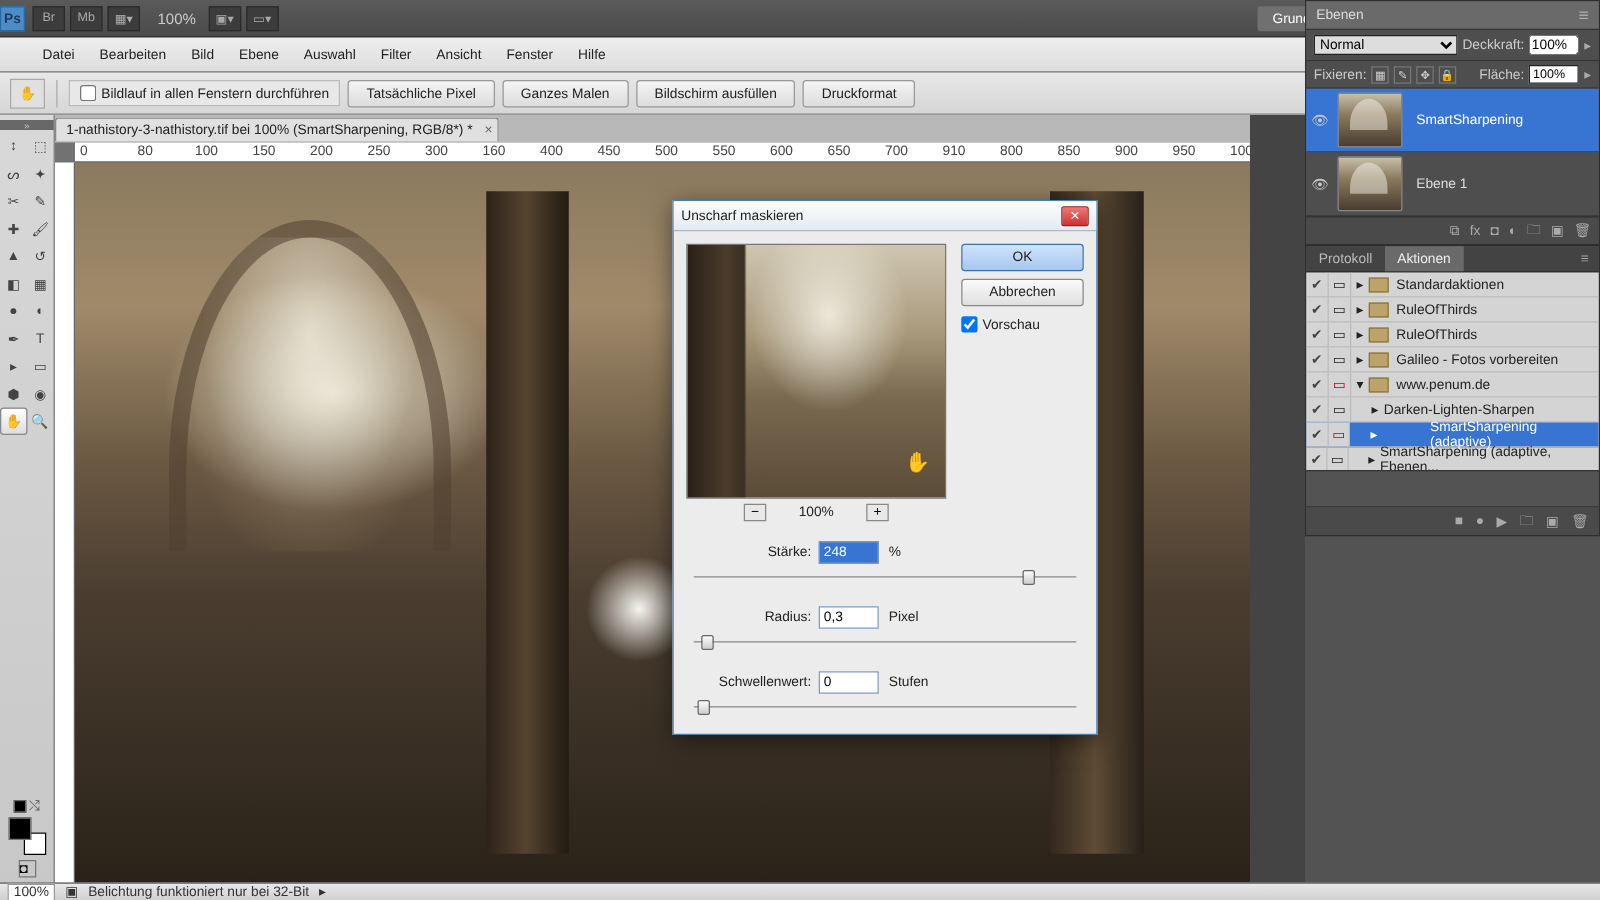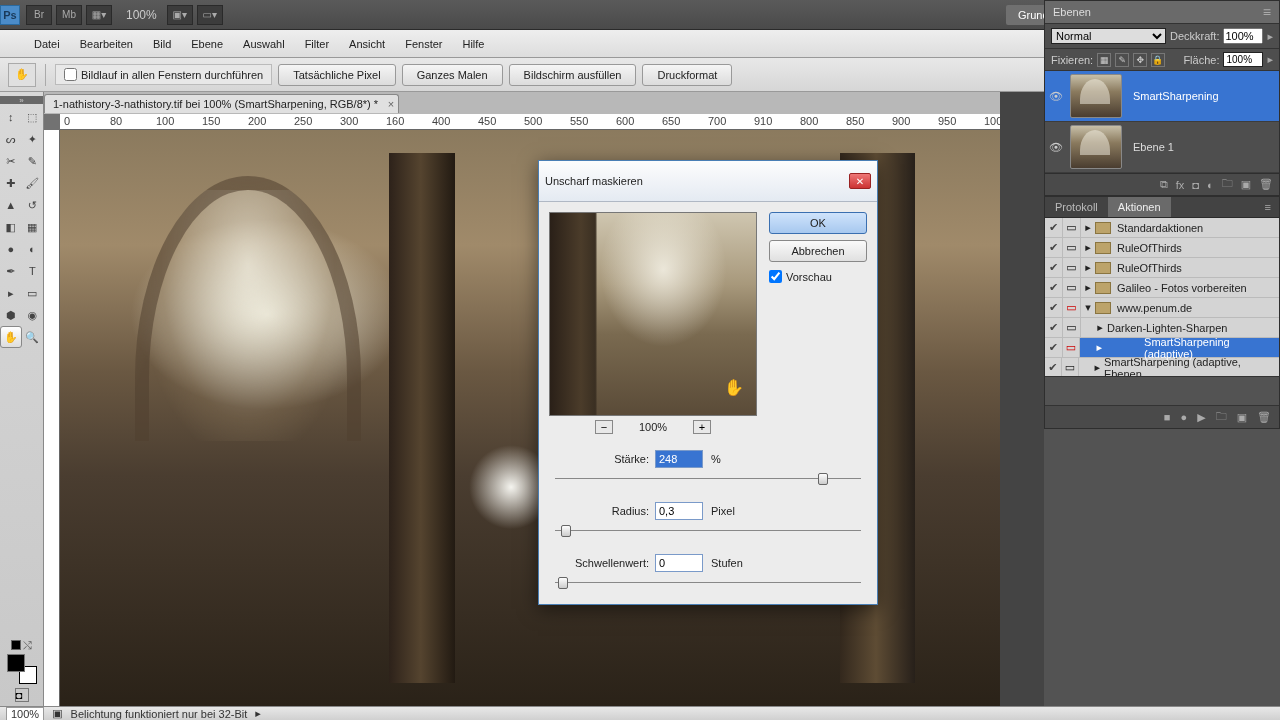--- a/index.html
+++ b/index.html
@@ -81,21 +81,21 @@
 .action-row.selected { background:#3874d1; color:#fff; }
 .action-row.selected .name { color:#fff;margin-left:38px; }
 .action-row.indent1 .name { padding-left:0; }
 .action-row.indent1 .tree { padding-left:12px; width:26px;}
 .action-footer { height:22px; background:#4a4a4a; display:flex; align-items:center; justify-content:flex-end; gap:10px; color:#aaa; padding:0 8px;}
 .spacer-panel { height:30px; background:#535353; border-top:1px solid #333; border-bottom:1px solid #333;}
 .statusbar { position:absolute; bottom:0; left:0; right:0; height:14px; background:linear-gradient(#e8e8e8,#d0d0d0); border-top:1px solid #888; display:flex; align-items:center; font-size:10px; color:#333; padding:0 6px; gap:8px;}
 .statusbar .sb-box { border:1px solid #999; background:#fff; padding:0 4px;}
 
 .dialog { position:absolute; left:538px; top:160px; width:340px; background:#ececec; border:1px solid #4a7fb5; box-shadow:0 4px 18px rgba(0,0,0,0.5); }
-.dialog .titlebar { height:41px; background:linear-gradient(#fdfdfd,#e4eaf2); display:flex; align-items:center; padding:0 6px; border-bottom:1px solid #b0b8c4;}
+.dialog .titlebar { height:24px; background:linear-gradient(#fdfdfd,#e4eaf2); display:flex; align-items:center; padding:0 6px; border-bottom:1px solid #b0b8c4;}
 .dialog .titlebar .title { color:#222; }
 .dialog .titlebar .close { margin-left:auto; width:22px; height:16px; background:linear-gradient(#e77,#c33); border:1px solid #922; color:#fff; display:flex; align-items:center; justify-content:center; font-size:10px; border-radius:2px; cursor:pointer;}
 .dialog .body { padding:10px 10px 14px 10px; display:flex; flex-direction:column; position:relative;}
 .dialog .preview-row { display:flex; gap:12px; }
 .dialog .preview { width:208px; height:204px; border:1px solid #777; background:
  linear-gradient(90deg,#2a2018 0%, #4b3c2a 15%, #3a2f22 22%, transparent 23%),
  radial-gradient(ellipse 90px 110px at 55% 28%, rgba(250,248,238,0.8), transparent 70%),
  linear-gradient(#cfc6b0 0%, #a8997c 35%, #7a6a50 60%, #5a4b38 100%);
  position:relative;}
 .dialog .preview .cursor-hand { position:absolute; right:12px; bottom:18px; color:#222; font-size:16px;}

